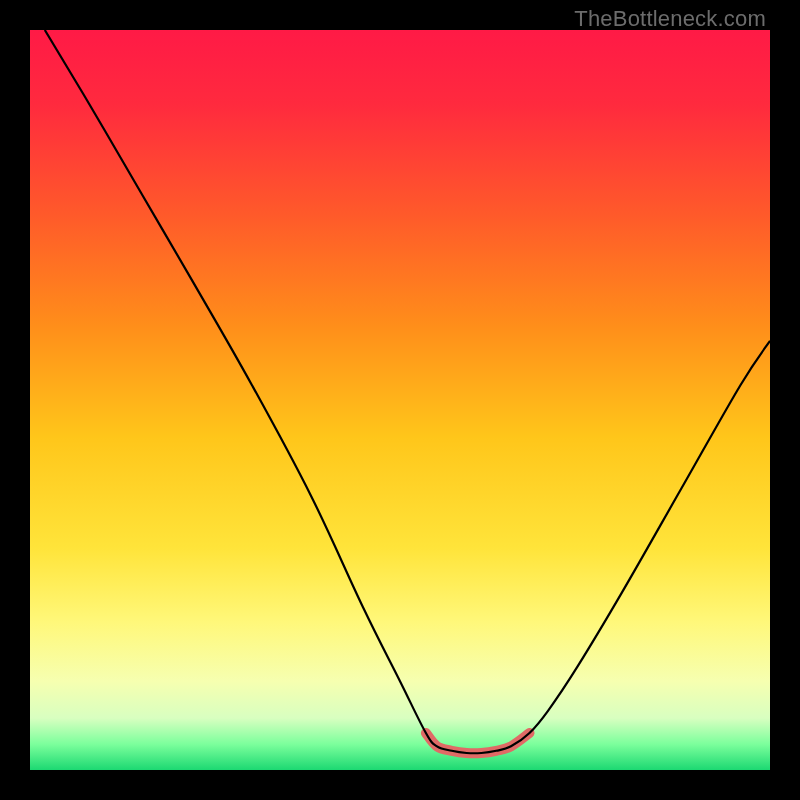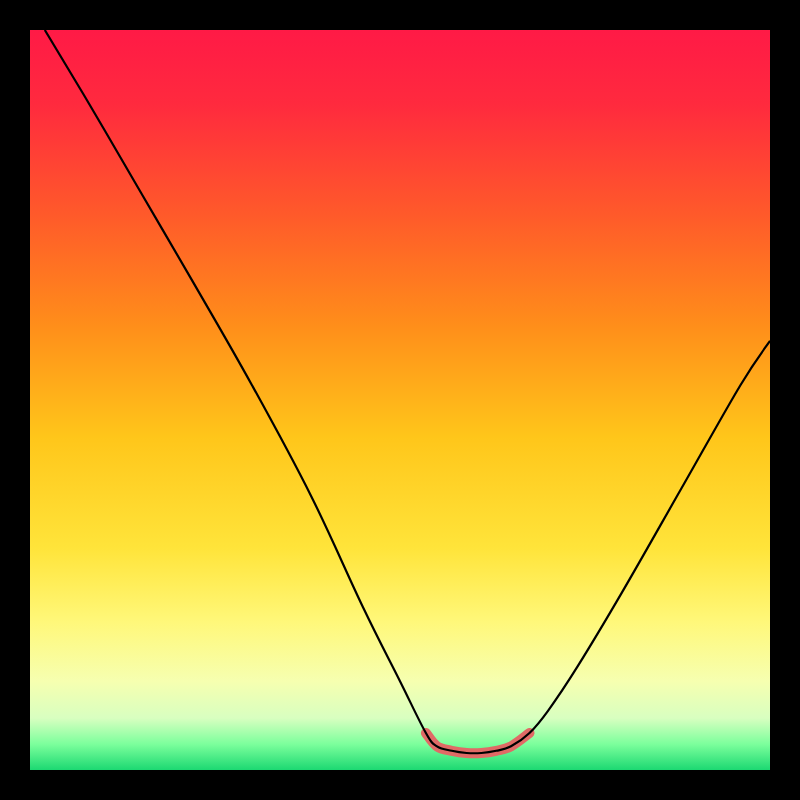--- a/index.html
+++ b/index.html
@@ -75,14 +75,15 @@
       </defs>
       <rect x="0" y="0" width="740" height="740" fill="url(#bg-grad)"></rect>
     </svg>
 
     <svg class="curves" viewBox="0 0 740 740" preserveAspectRatio="none">
       <path id="highlight-path" fill="none" stroke="#e06a66" stroke-width="10" stroke-linecap="round" stroke-linejoin="round" d="M 395.90 703.00 C 397.90 705.40, 402.34 713.12, 407.00 716.32 C 411.66 719.52, 416.47 719.56, 421.80 720.76 C 427.13 721.96, 431.27 722.58, 436.60 722.98 C 441.93 723.38, 446.07 723.38, 451.40 722.98 C 456.73 722.58, 460.87 721.96, 466.20 720.76 C 471.53 719.56, 475.01 719.52, 481.00 716.32 C 486.99 713.12, 496.17 705.40, 499.50 703.00"></path>
       <path id="main-path" fill="none" stroke="#000000" stroke-width="2.2" stroke-linejoin="round" d="M 14.80 0.00 C 22.79 13.32, 41.88 44.70, 59.20 74.00 C 76.52 103.30, 92.35 130.83, 111.00 162.80 C 129.65 194.77, 142.82 216.97, 162.80 251.60 C 182.78 286.23, 200.69 316.57, 222.00 355.20 C 243.31 393.83, 261.22 426.24, 281.20 466.20 C 301.18 506.16, 317.02 543.90, 333.00 577.20 C 348.98 610.50, 358.68 628.56, 370.00 651.20 C 381.32 673.84, 389.24 691.28, 395.90 703.00 C 402.56 714.72, 402.34 713.12, 407.00 716.32 C 411.66 719.52, 416.47 719.56, 421.80 720.76 C 427.13 721.96, 431.27 722.58, 436.60 722.98 C 441.93 723.38, 446.07 723.38, 451.40 722.98 C 456.73 722.58, 460.87 721.96, 466.20 720.76 C 471.53 719.56, 475.01 719.52, 481.00 716.32 C 486.99 713.12, 492.84 709.39, 499.50 703.00 C 506.16 696.61, 509.34 692.79, 518.00 680.80 C 526.66 668.81, 534.28 657.71, 547.60 636.40 C 560.92 615.09, 573.35 594.37, 592.00 562.40 C 610.65 530.43, 629.89 496.10, 651.20 458.80 C 672.51 421.50, 694.42 381.84, 710.40 355.20 C 726.38 328.56, 734.67 318.79, 740.00 310.80"></path>
     </svg>
   </div>
 
+  <div class="watermark">TheBottleneck.com</div>
 
 </div>
 
 </body></html>

